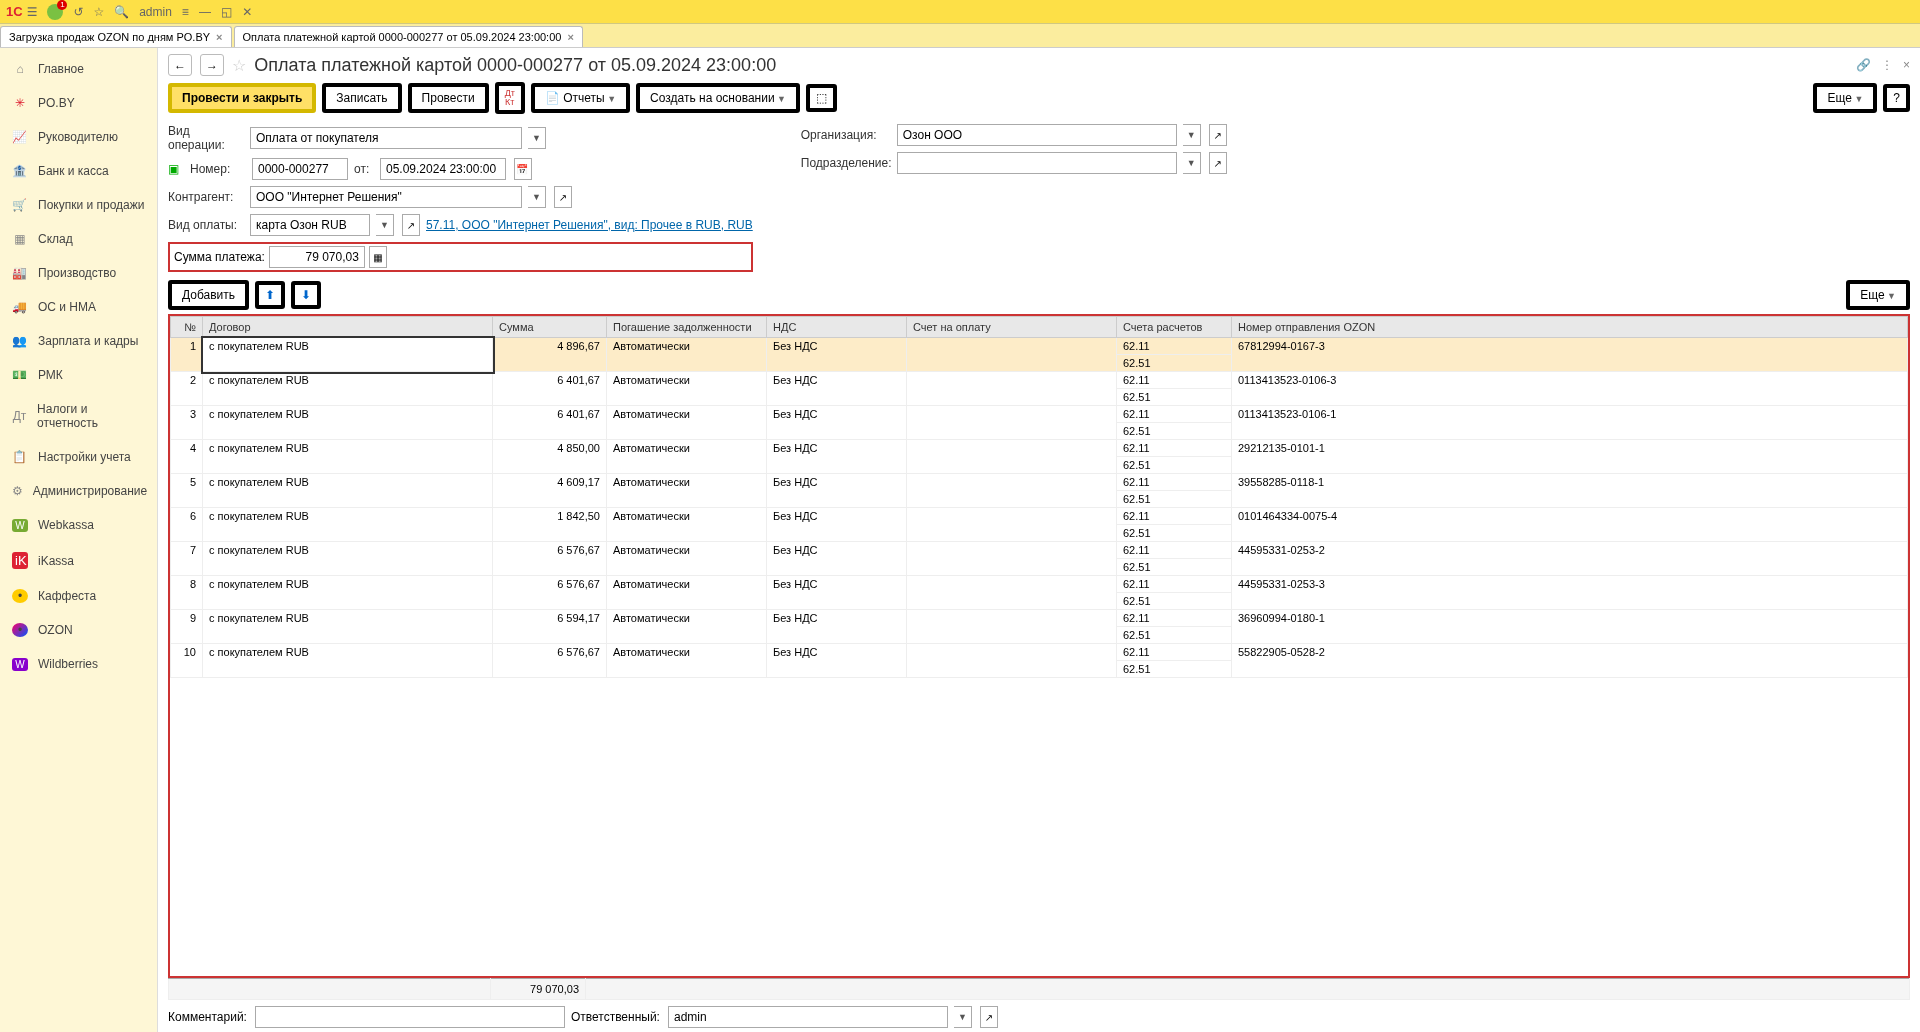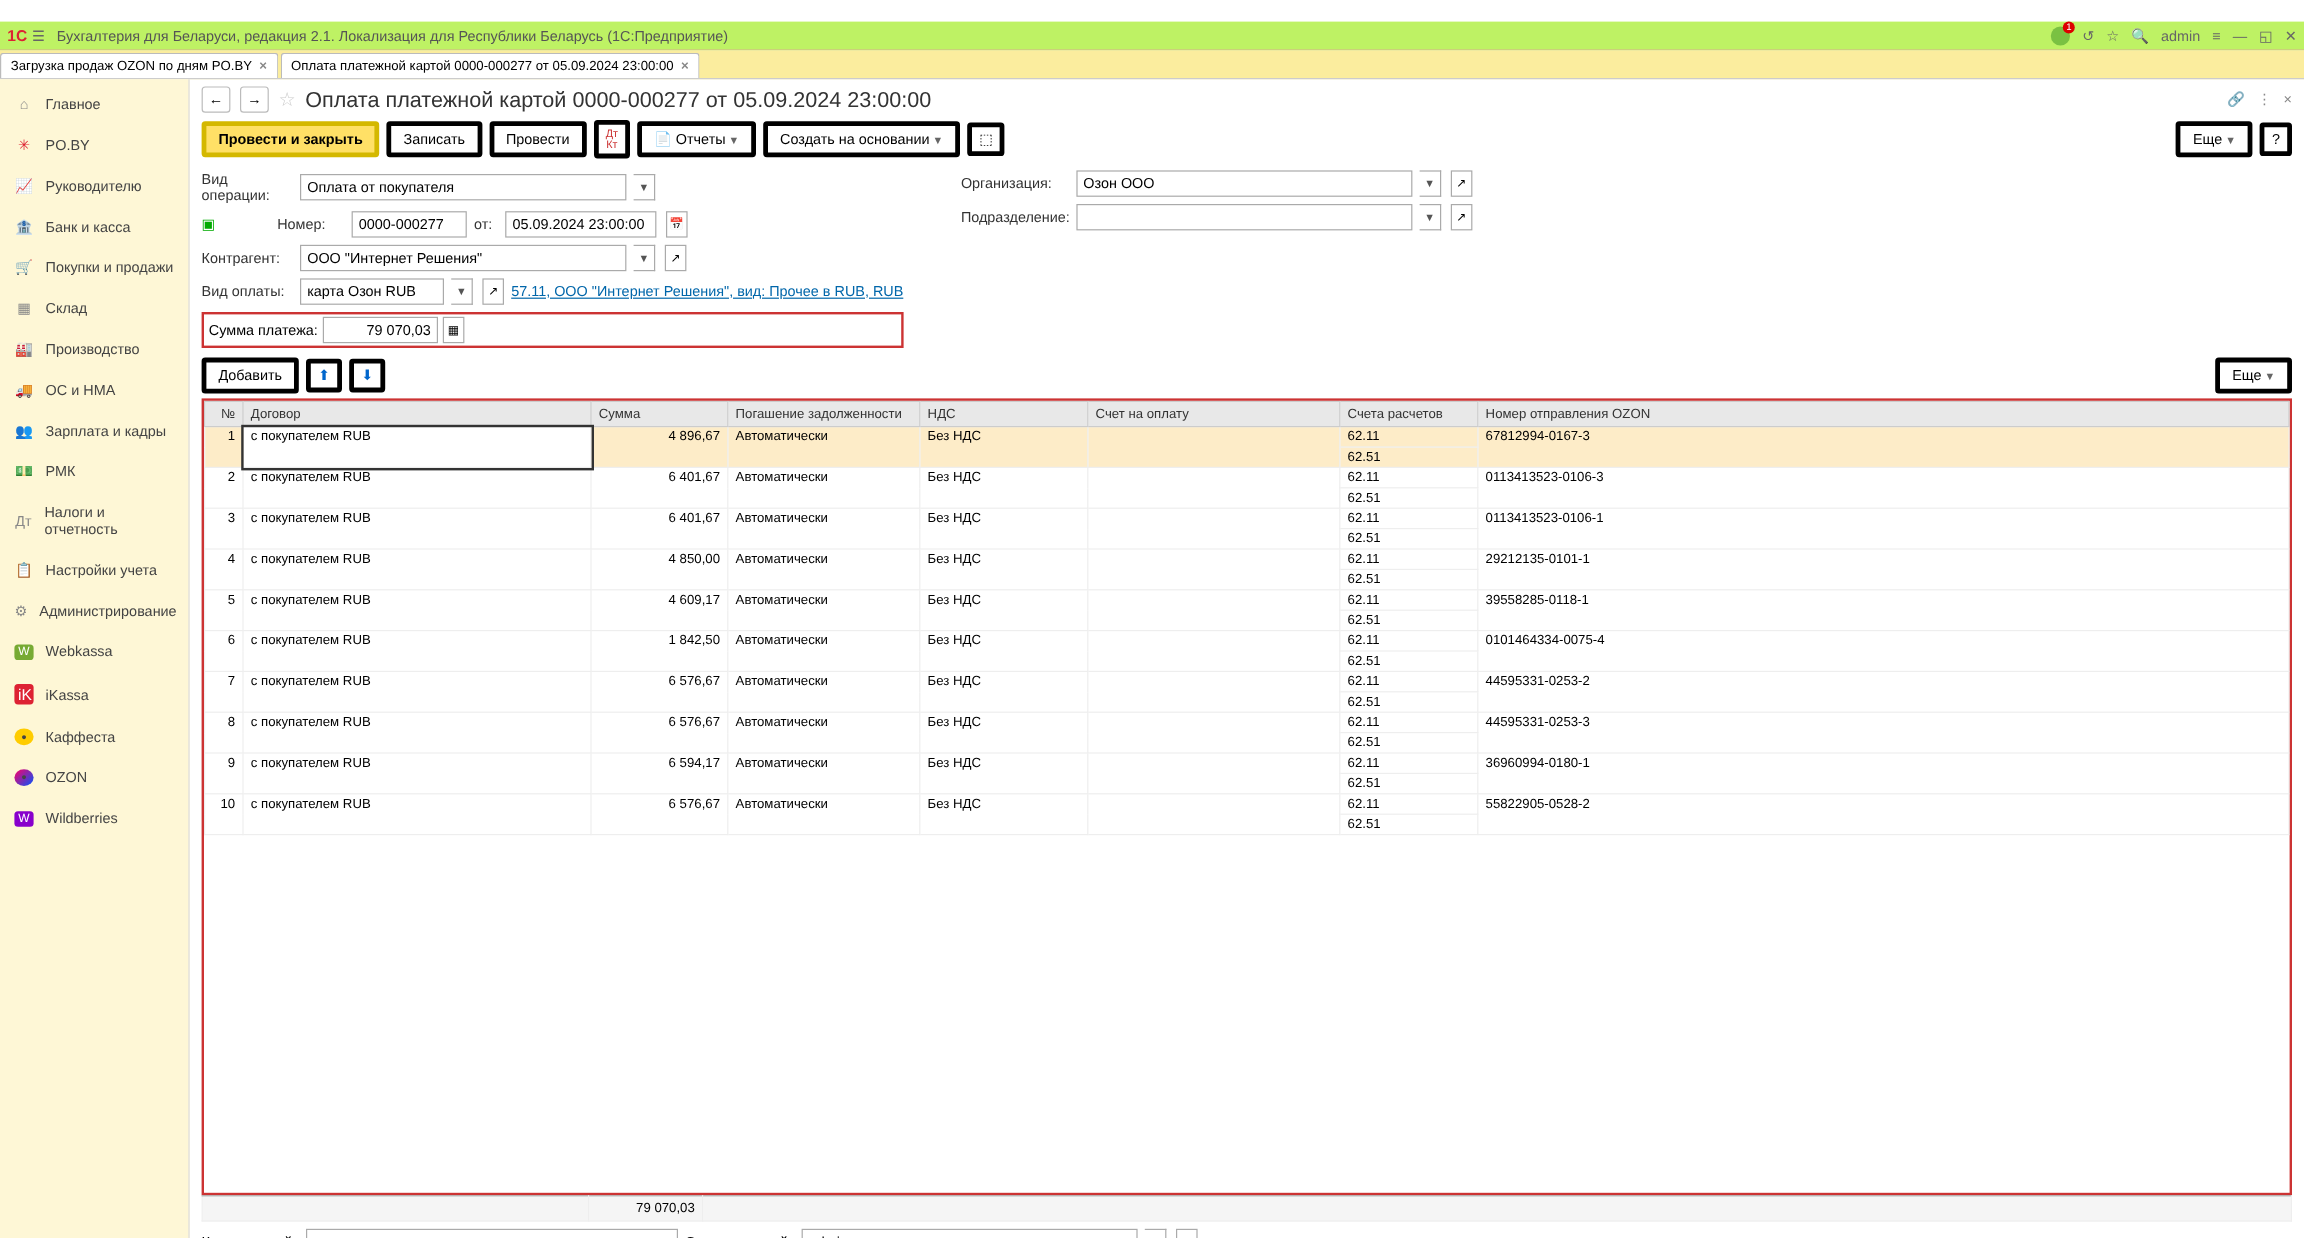--- a/index.html
+++ b/index.html
@@ -1,19 +1,19 @@
 <!DOCTYPE html>
 <html><head>
 <meta charset="utf-8">
 <style>
 * { box-sizing: border-box; margin: 0; padding: 0; }
 body { font-family: Arial, sans-serif; font-size: 12px; background: #fff; overflow: hidden; }
 
 
-.title-bar { background: #bef264; height: 24px; display: flex; align-items: center; padding: 0 6px; border-bottom: 1px solid #d0c880; margin-top: 18px; }
+.title-bar { background: #fde047; height: 24px; display: flex; align-items: center; padding: 0 6px; border-bottom: 1px solid #d0c880; }
 .title-bar .logo { color: #d23; font-weight: bold; font-size: 13px; margin-right: 4px; }
 .title-bar .burger { cursor: pointer; margin-right: 10px; color: #666; }
 .title-bar .app-title { color: #555; flex: 1; }
 .title-bar .right-icons { display: flex; gap: 10px; align-items: center; color: #666; }
 .title-bar .right-icons span { cursor: pointer; }
 .title-bar .badge-green { background: #7ac142; color:#fff; border-radius:50%; width:16px; height:16px; display:inline-flex; align-items:center; justify-content:center; font-size:9px; position:relative; }
 .title-bar .badge-green::after { content:"1"; position:absolute; top:-4px; right:-4px; background:#d00; color:#fff; font-size:8px; border-radius:50%; width:10px; height:10px; display:flex; align-items:center; justify-content:center;}
 
 
 .tabs-row { background: #fbed9e; height: 24px; display: flex; align-items: stretch; border-bottom: 1px solid #ccc; }
@@ -86,21 +86,20 @@
 
 .bottom-row { display:flex; align-items:center; gap:6px; margin-top:6px; }
 .bottom-row label{margin-right:2px;}
 </style>
 </head>
 <body>
 
 <div class="title-bar">
   <span class="logo">1C</span>
   <span class="burger">☰</span>
-  <span class="app-title">Бухгалтерия для Беларуси, редакция 2.1. Локализация для Республики Беларусь   (1С:Предприятие)</span>
   <div class="right-icons">
     <span class="badge-green"></span>
     <span>↺</span>
     <span>☆</span>
     <span>🔍</span>
     <span>admin</span>
     <span>≡</span>
     <span>—</span>
     <span>◱</span>
     <span>✕</span>
@@ -223,21 +222,21 @@
 
     <div class="form-area">
       <div class="form-col">
         <div class="field-row">
           <label>Вид операции:</label>
           <input class="input combo" value="Оплата от покупателя" style="">
           <span class="dd">▼</span>
         </div>
         <div class="field-row">
           <span style="width:16px;color:#0a0;">▣</span>
-          <label style="width:56px;margin-left:41px;">Номер:</label>
+          <label style="width:56px;">Номер:</label>
           <input class="input num" value="0000-000277" style="">
           <label style="width:20px;">от:</label>
           <input class="input date" value="05.09.2024 23:00:00" style="">
           <span class="sq">📅</span>
         </div>
         <div class="field-row">
           <label>Контрагент:</label>
           <input class="input combo" value="ООО &quot;Интернет Решения&quot;" style="">
           <span class="dd">▼</span>
           <span class="sq">↗</span>

